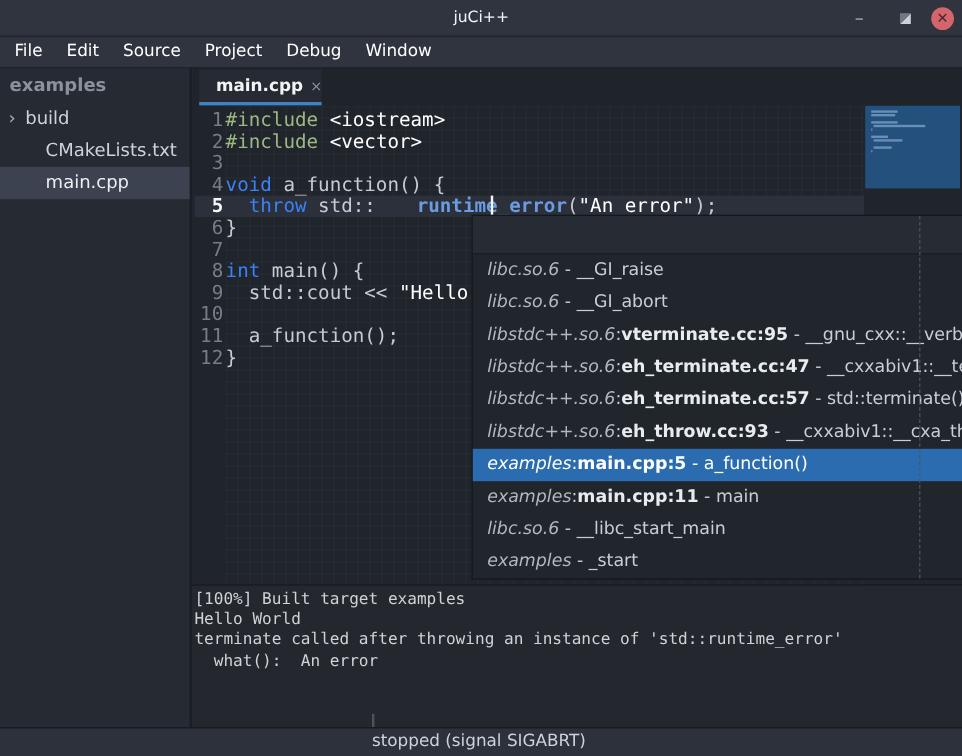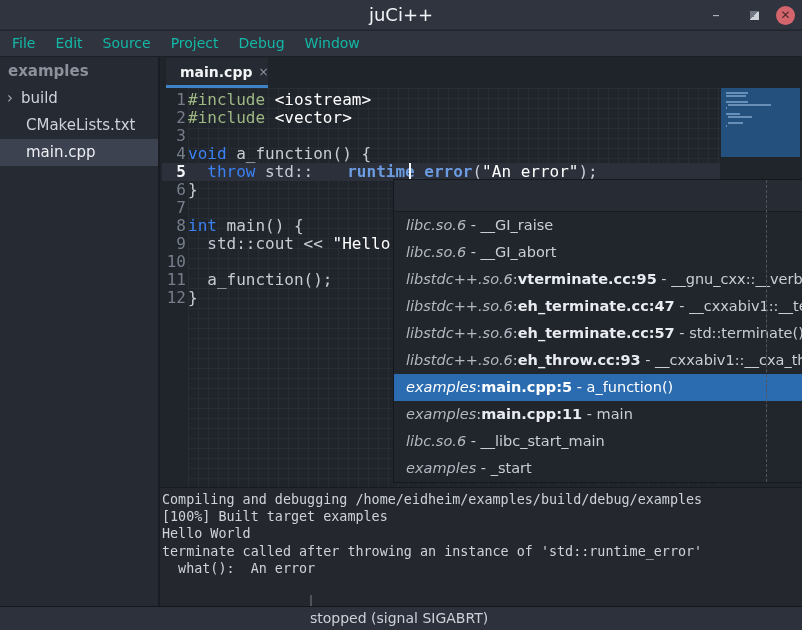--- a/index.html
+++ b/index.html
@@ -9,52 +9,52 @@
     font-family:"DejaVu Sans", sans-serif; color:#c9ced5;
     background:#20242b;
   }
   
   #titlebar {
     position:absolute; left:0; top:0; width:802px; height:30px;
     background:#2f343f; border-bottom:1px solid #262b35;
   }
   #window-title {
     position:absolute; left:0; right:0; top:0; height:30px;
-    text-align:center; line-height:30px; font-size:18px; color:#f2f4f7;
+    text-align:center; line-height:30px; font-size:13px; color:#f2f4f7;
   }
   .winbtn { position:absolute; top:5px; width:20px; height:20px; text-align:center; line-height:20px; }
   #btn-min { left:706px; color:#aab1bc; font-size:15px; }
   #btn-max { left:744px; }
   #btn-max .sq {
     display:inline-block; width:9px; height:9px; margin-top:6px;
     background:linear-gradient(135deg,#707785 50%, #cdd1d8 50%);
   }
   #btn-close { left:776px; top:6px; width:19px; height:19px; border-radius:50%;
     background:#d4656c; color:#4c272c; font-size:12px; font-weight:bold; line-height:19px; }
   
   #menubar {
     position:absolute; left:0; top:31px; width:802px; height:26px;
     background:#2f343f; border-bottom:1px solid #1b1f26;
     display:flex; align-items:center; padding-left:2px;
   }
-  .menu-item { padding:0 10px; font-size:14px; color:#14b8a6; line-height:25px; }
+  .menu-item { padding:0 10px; font-size:14px; color:#ffffff; line-height:25px; }
   
   #sidebar {
     position:absolute; left:0; top:57px; width:160px; height:549px;
     background:#262a33; border-right:2px solid #1a1d23;
   }
   #sidebar-header {
     height:28px; line-height:28px; padding-left:8px;
     color:#8b929c; font-size:15px; font-weight:600;
   }
   .side-row { height:27px; line-height:27px; font-size:15px; color:#ced3da;
     display:flex; align-items:center; }
   .side-row.selected { background:#3d4250; color:#eceef2; }
   .side-chevron { width:14px; margin-left:7px; color:#a6acb6; font-size:15px; }
-  .side-label { margin-left:26px; }
+  .side-label { margin-left:38px; }
   .side-row .side-chevron + .side-label { margin-left:0;text-align:center; }
   
   #tabbar {
     position:absolute; left:162px; top:57px; width:640px; height:31px;
     background:#1f242b;
   }
   #tab-main {
     position:absolute; left:4px; top:1px; width:102px; height:30px;
     background:#262b33; border-bottom:3px solid #3f83c6;
     display:flex; align-items:center; padding:0 10px 0 14px;
@@ -225,20 +225,20 @@
         <div class="popup-row"><span class="mod">libstdc++.so.6</span><span class="rest">:</span><span class="file">eh_terminate.cc:57</span><span class="rest"> - std::terminate()</span></div>
         <div class="popup-row"><span class="mod">libstdc++.so.6</span><span class="rest">:</span><span class="file">eh_throw.cc:93</span><span class="rest"> - __cxxabiv1::__cxa_thro</span></div>
         <div class="popup-row selected"><span class="mod">examples</span><span class="rest">:</span><span class="file">main.cpp:5</span><span class="rest"> - a_function()</span></div>
         <div class="popup-row"><span class="mod">examples</span><span class="rest">:</span><span class="file">main.cpp:11</span><span class="rest"> - main</span></div>
         <div class="popup-row"><span class="mod">libc.so.6</span><span class="rest"> - __libc_start_main</span></div>
         <div class="popup-row"><span class="mod">examples</span><span class="rest"> - _start</span></div>
       </div>
     <div id="popup-guide"></div>
   </div>
 
-  <div id="terminal"><div>Compiling and debugging /home/eidheim/examples/build/debug/examples</div><div>[100%] Built target examples</div><div>Hello World</div><div>terminate called after throwing an instance of 'std::runtime_error'</div><div>  what():  An error</div></div>
+  <div id="terminal"><div>[100%] Built target examples</div><div>Hello World</div><div>terminate called after throwing an instance of 'std::runtime_error'</div><div>  what():  An error</div></div>
   <div id="terminal-caret"></div>
 
   <div id="statusbar">
     <span id="status-state">stopped (signal SIGABRT)</span>
   </div>
 
 </div>
 
 </body></html>

